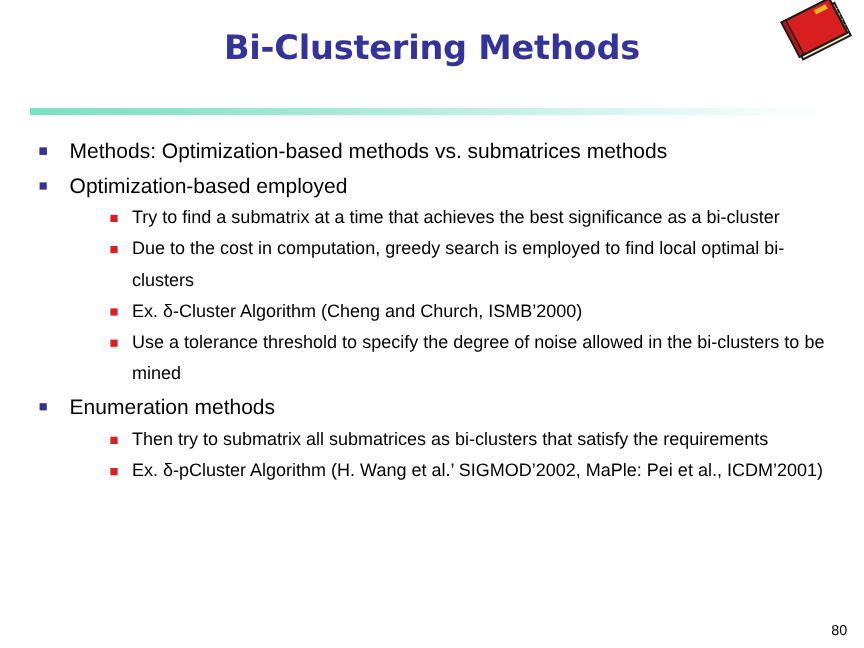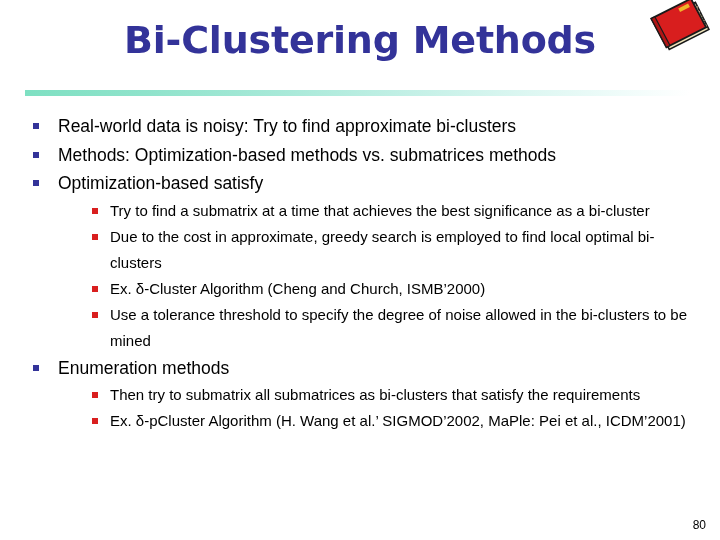--- a/index.html
+++ b/index.html
@@ -21,21 +21,21 @@
 
   
   #slide-title {
     position: absolute;
     left: 0;
     top: 21px;
     width: 720px;
     text-align: center;
     font-family: "DejaVu Sans", sans-serif;
     font-weight: bold;
-    font-size: 38px;
+    font-size: 28px;
     line-height: 38px;
     letter-spacing: -0.2px;
     color: #333399;
     white-space: nowrap;
   }
 
   
   #book-icon {
     position: absolute;
     left: 644px;
@@ -152,41 +152,40 @@
       </g>
     </svg>
   </div>
 
   <div id="divider"></div>
 
   <div id="content">
 
     <div class="bullet-row lvl1">
       <span class="marker"></span>
-      <span class="txt">Real-world data is noisy: Try to find approximate bi-clusters</span>
     </div>
 
     <div class="bullet-row lvl1">
       <span class="marker"></span>
       <span class="txt">Methods: Optimization-based methods vs. submatrices methods</span>
     </div>
 
     <div class="bullet-row lvl1">
       <span class="marker"></span>
-      <span class="txt">Optimization-based satisfy</span>
+      <span class="txt">Optimization-based employed</span>
     </div>
 
     <div class="bullet-row lvl2">
       <span class="marker"></span>
       <span class="txt">Try to find a submatrix at a time that achieves the best significance as a bi-cluster</span>
     </div>
 
     <div class="bullet-row lvl2">
       <span class="marker"></span>
-      <span class="txt">Due to the cost in approximate, greedy search is employed to find local optimal bi-clusters</span>
+      <span class="txt">Due to the cost in computation, greedy search is employed to find local optimal bi-clusters</span>
     </div>
 
     <div class="bullet-row lvl2">
       <span class="marker"></span>
       <span class="txt">Ex. δ-Cluster Algorithm (Cheng and Church, ISMB’2000)</span>
     </div>
 
     <div class="bullet-row lvl2">
       <span class="marker"></span>
       <span class="txt">Use a tolerance threshold to specify the degree of noise allowed in the bi-clusters to be mined</span>

